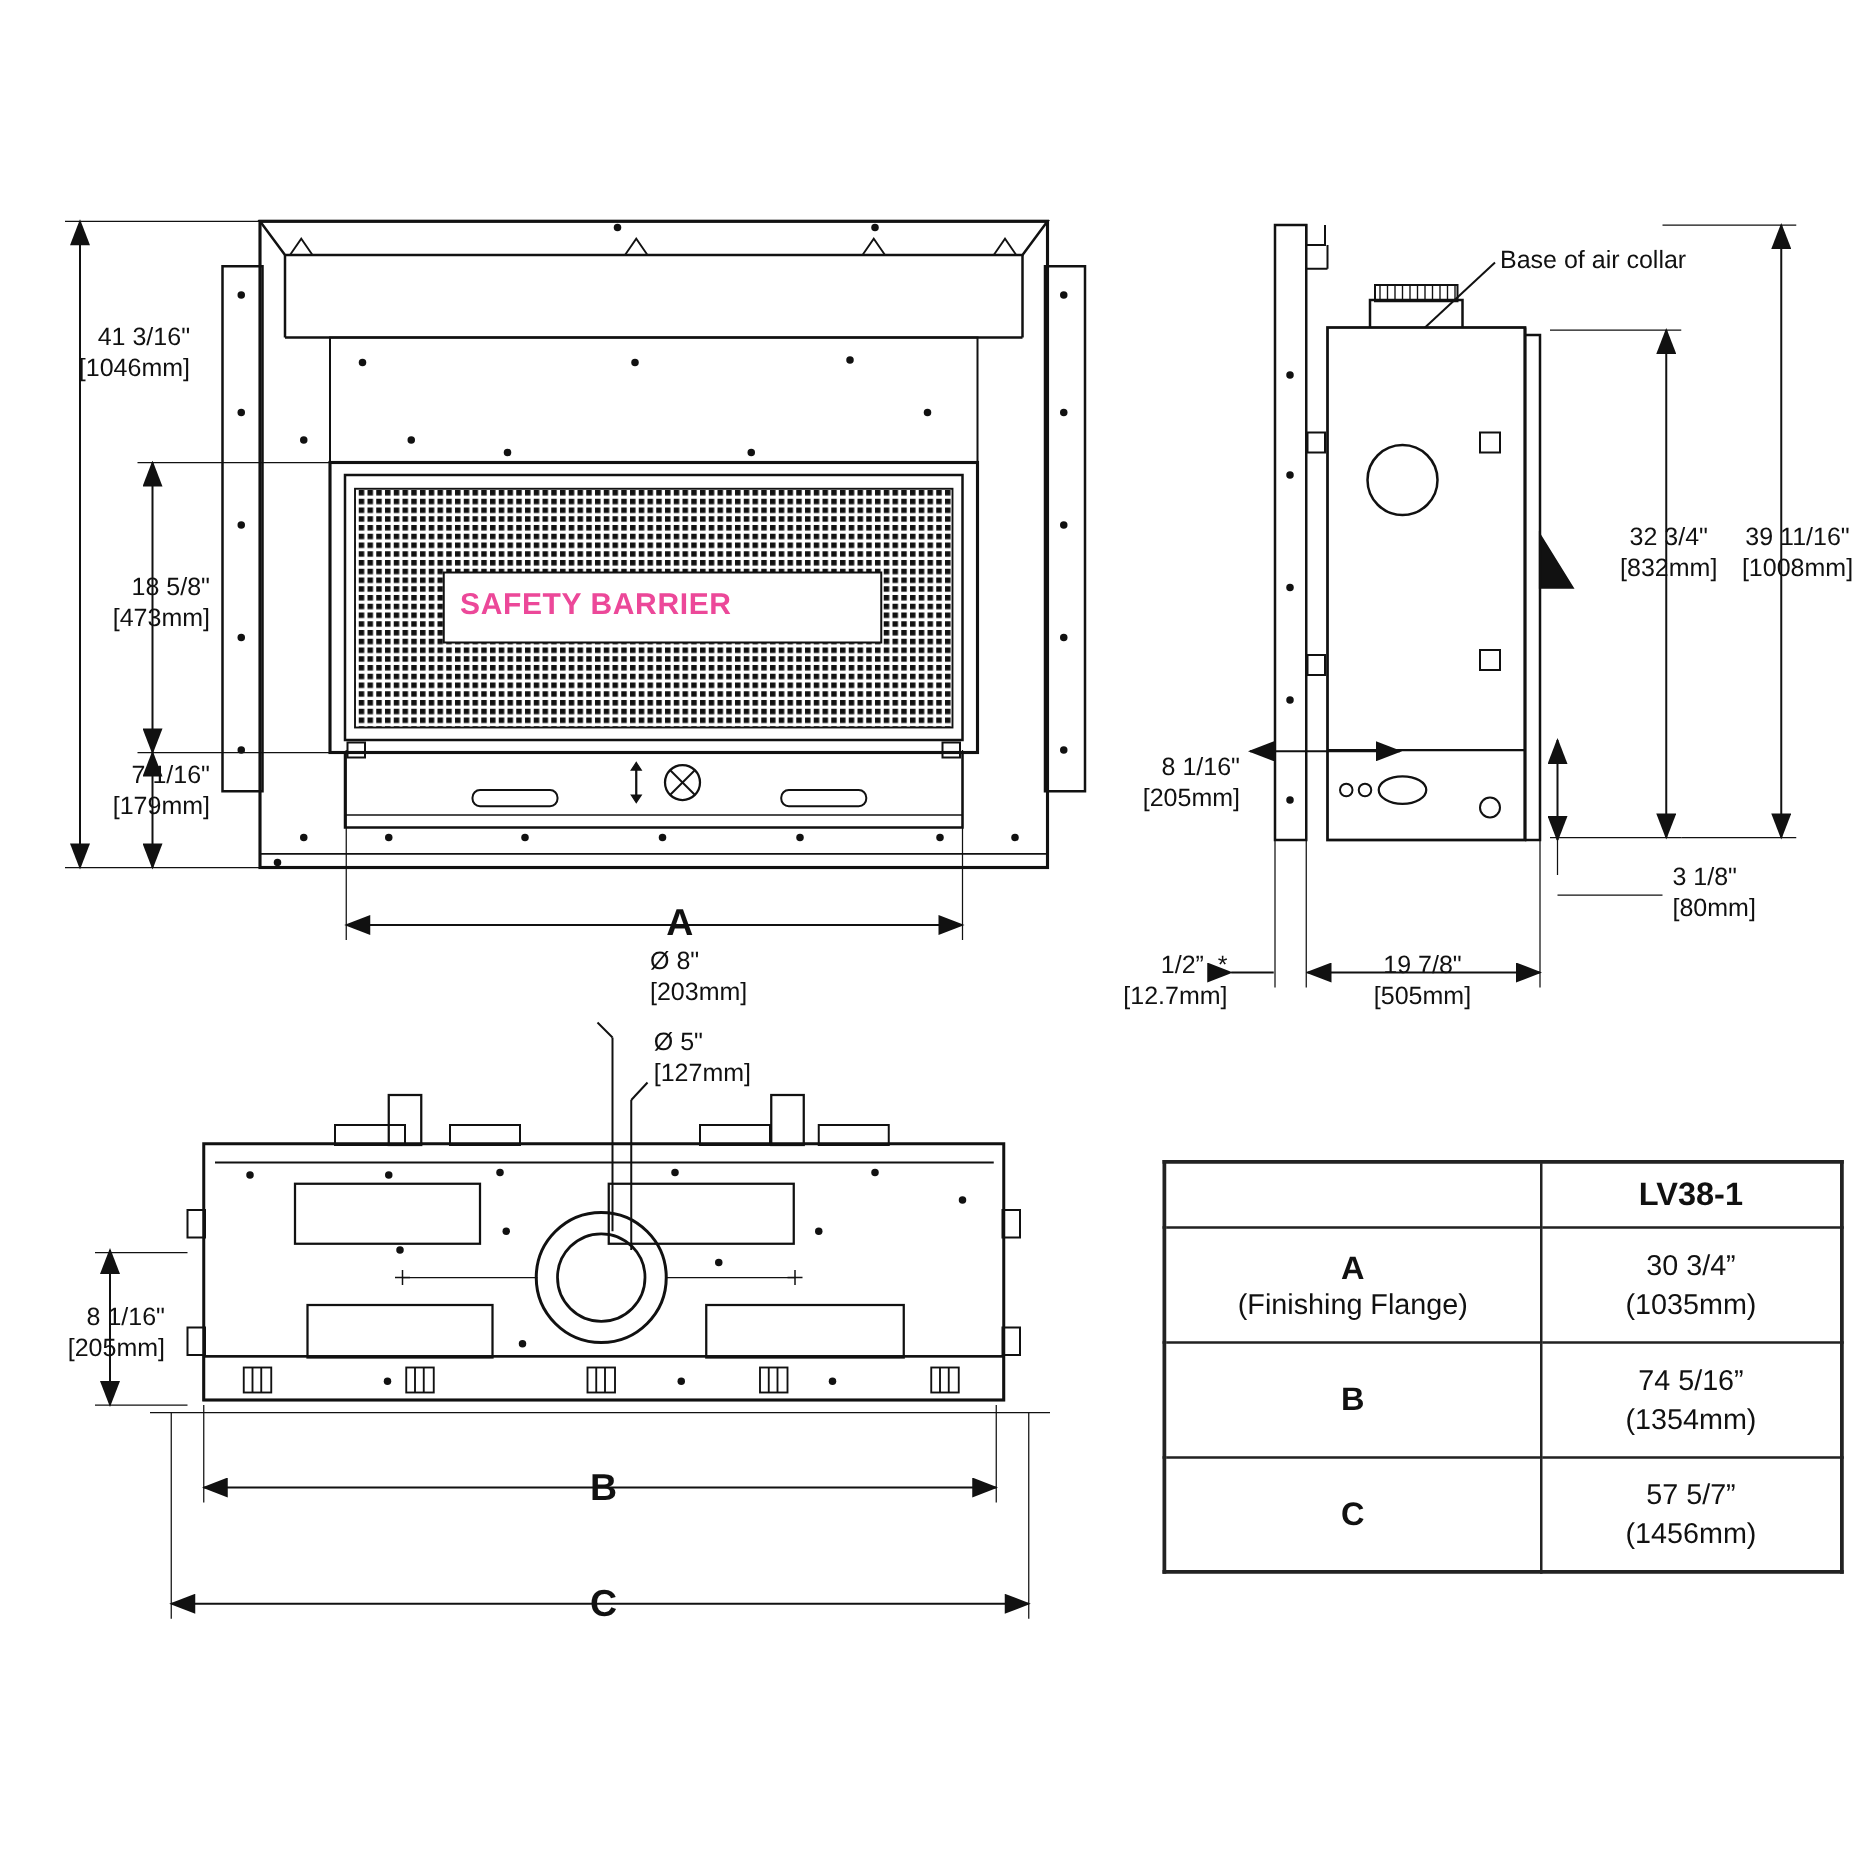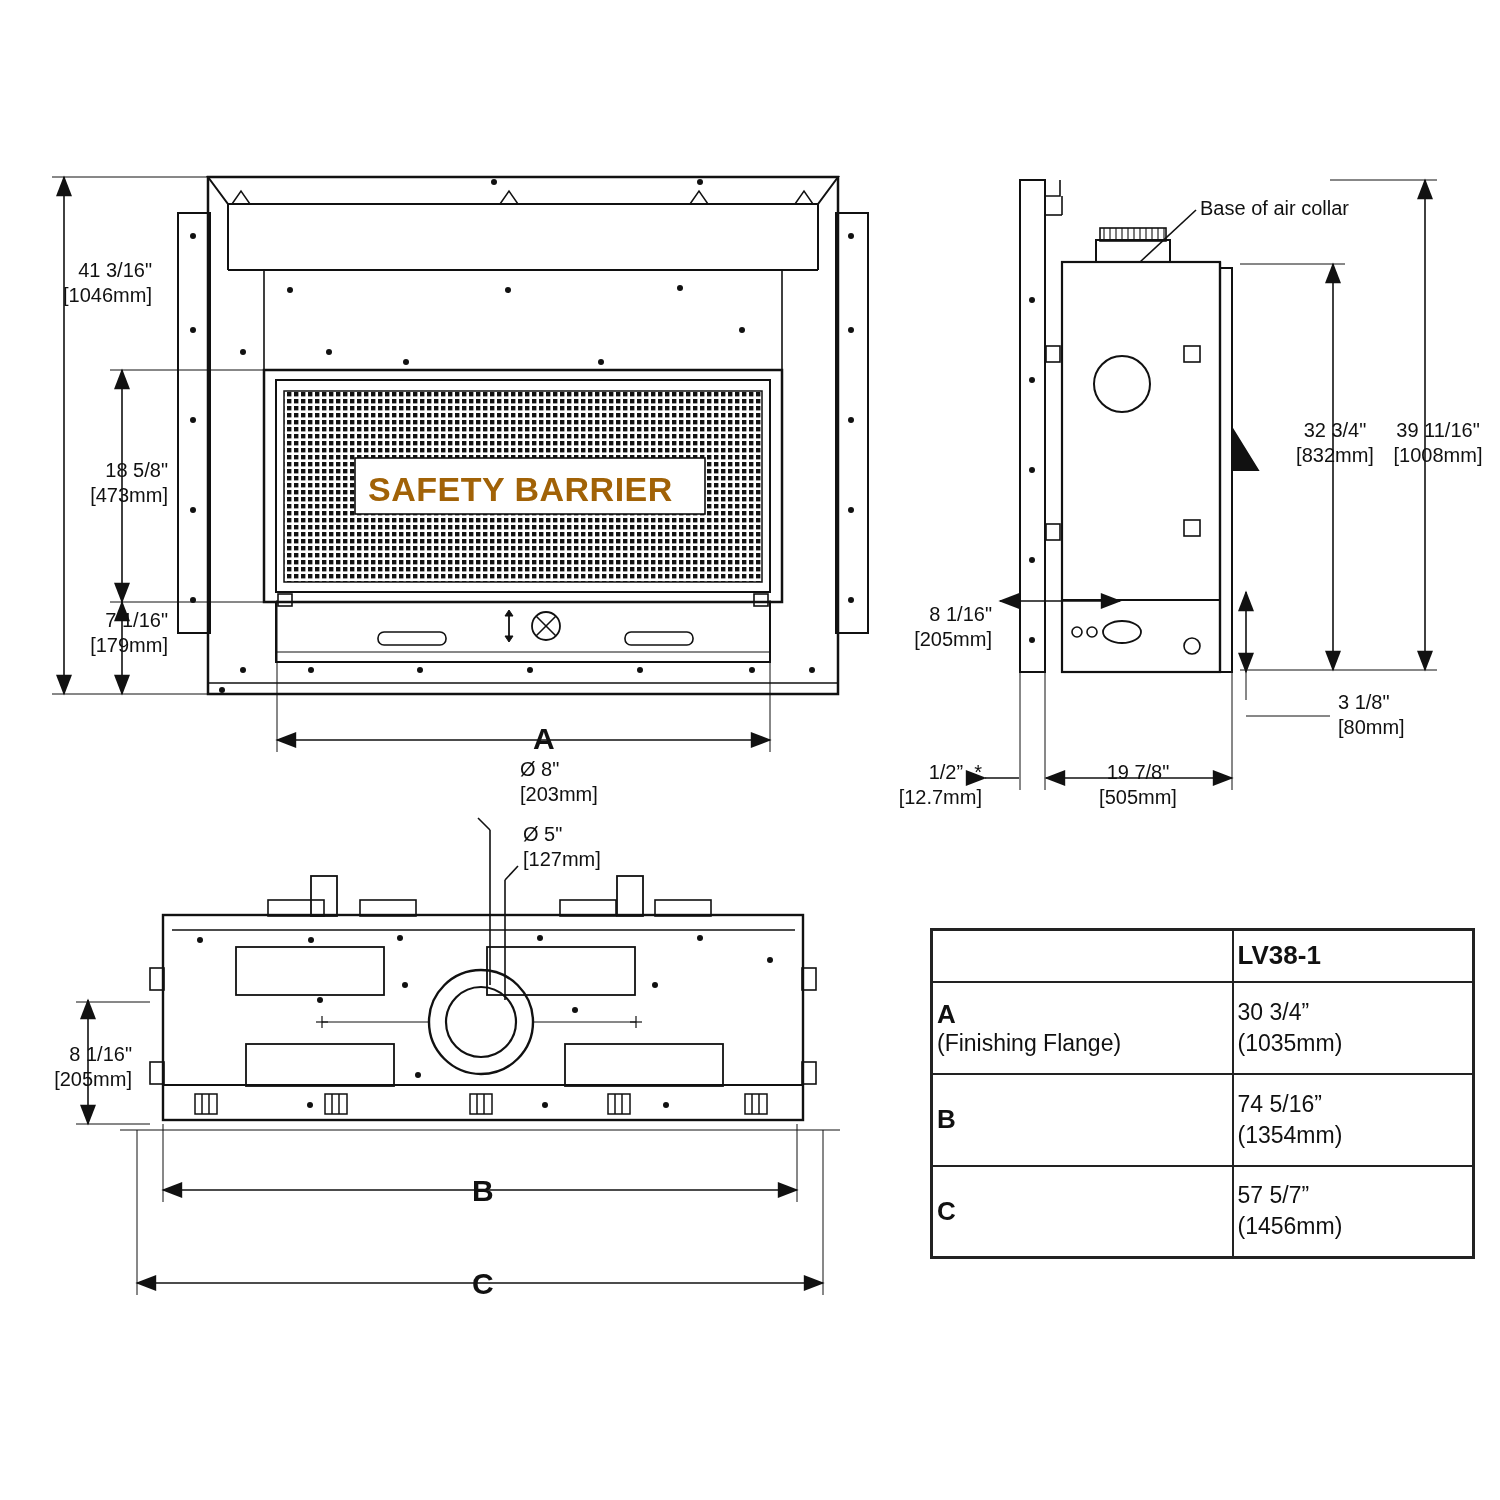--- a/index.html
+++ b/index.html
@@ -32,36 +32,37 @@
   .lbl.c { text-align: center; }
   .lbl.r { text-align: right; }
   .bigletter {
     position: absolute;
     font-size: 30px;
     font-weight: bold;
     color: #111;
   }
   .safety {
     position: absolute;
-    font-size: 34px;
+    font-size: 24px;
     font-weight: bold;
     letter-spacing: 0.5px;
-    color: #a16207;
+    color: #ec4899;
   }
   
   #spec-table {
     position: absolute;
     left: 930px;
     top: 928px;
     width: 545px;
     border-collapse: collapse;
     border: 3px solid #222;
   }
   #spec-table td {
     border: 2px solid #222;
+    text-align: center;
     font-size: 23px;
     padding: 6px 4px;
     color: #111;
   }
   #spec-table .colA { width: 305px; }
   #spec-table .colB { width: 240px; }
   #spec-table .model {
     font-weight: bold;
     font-size: 26px;
   }

